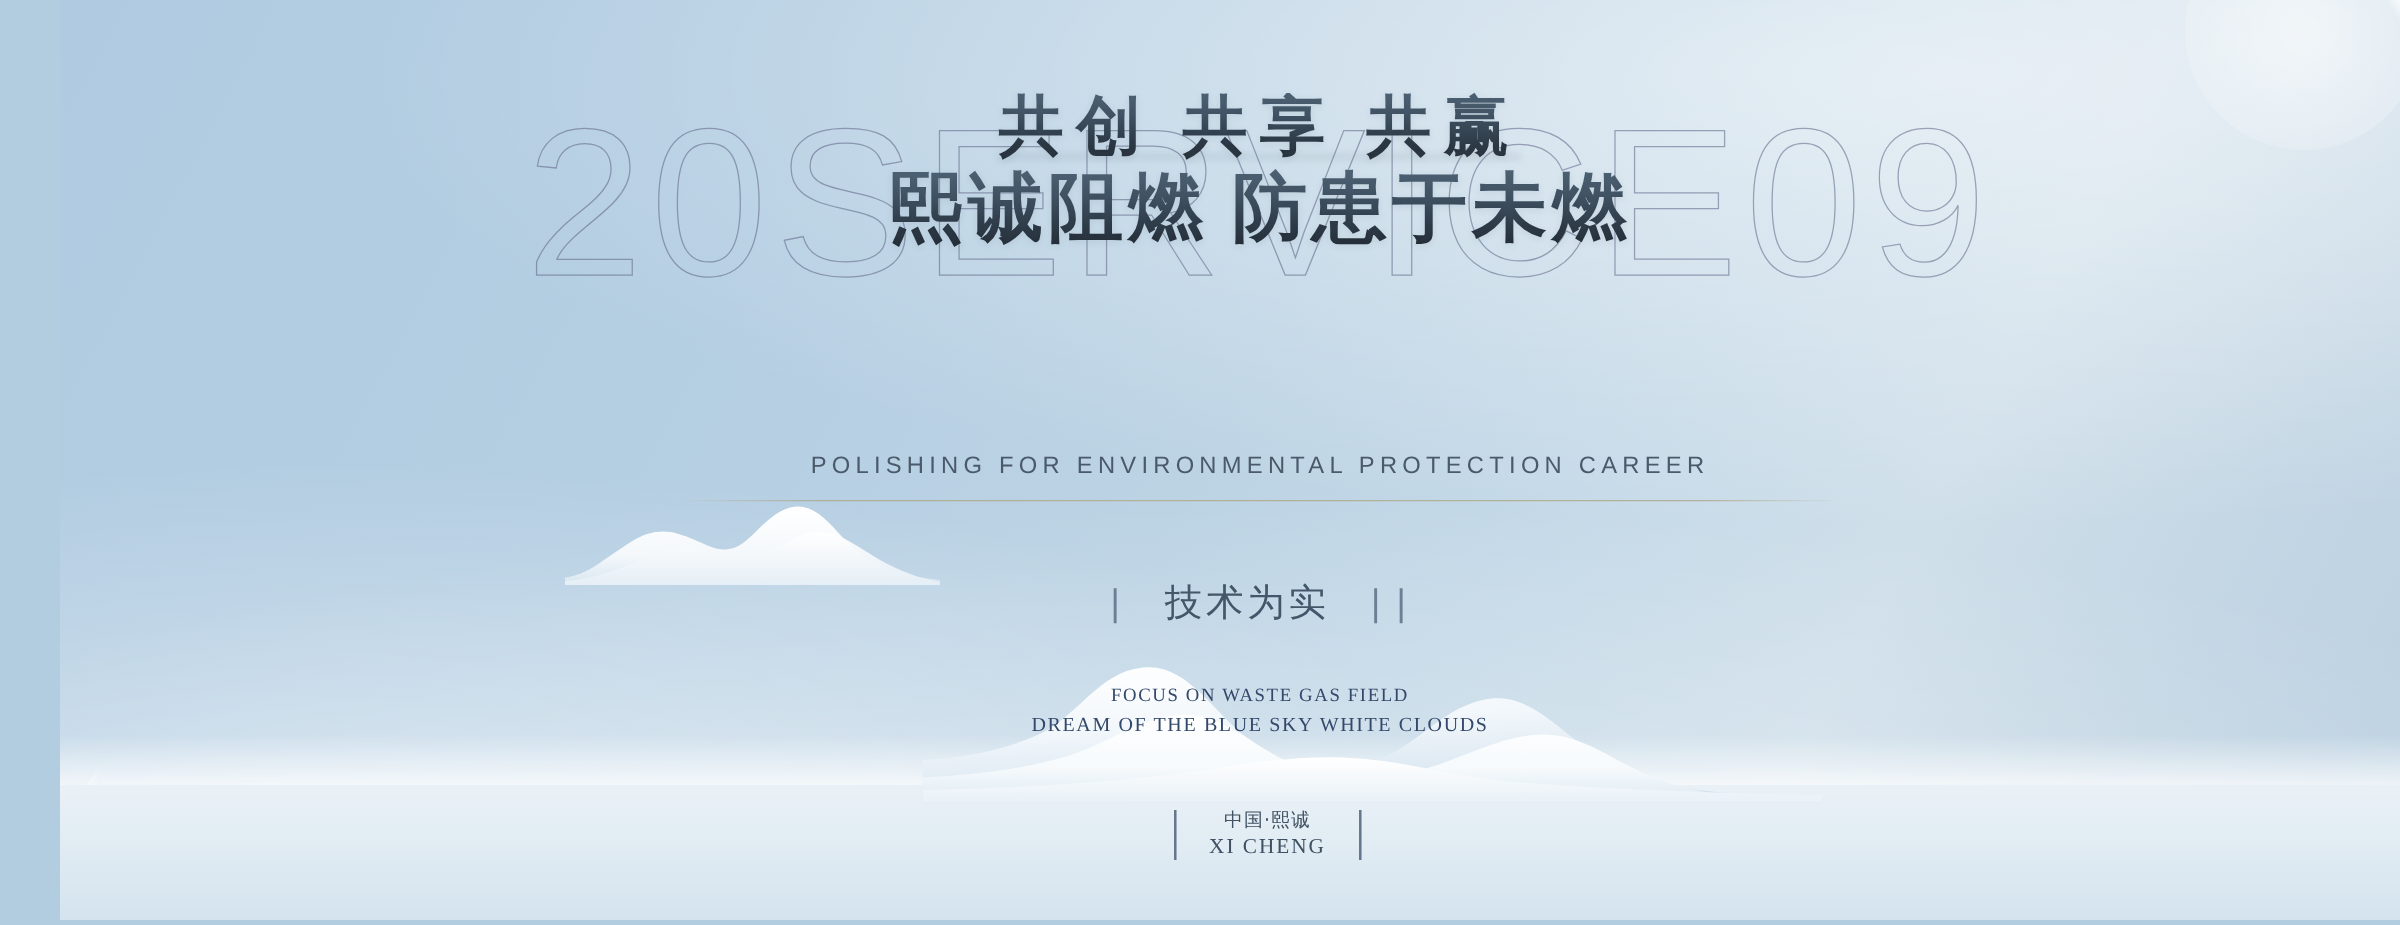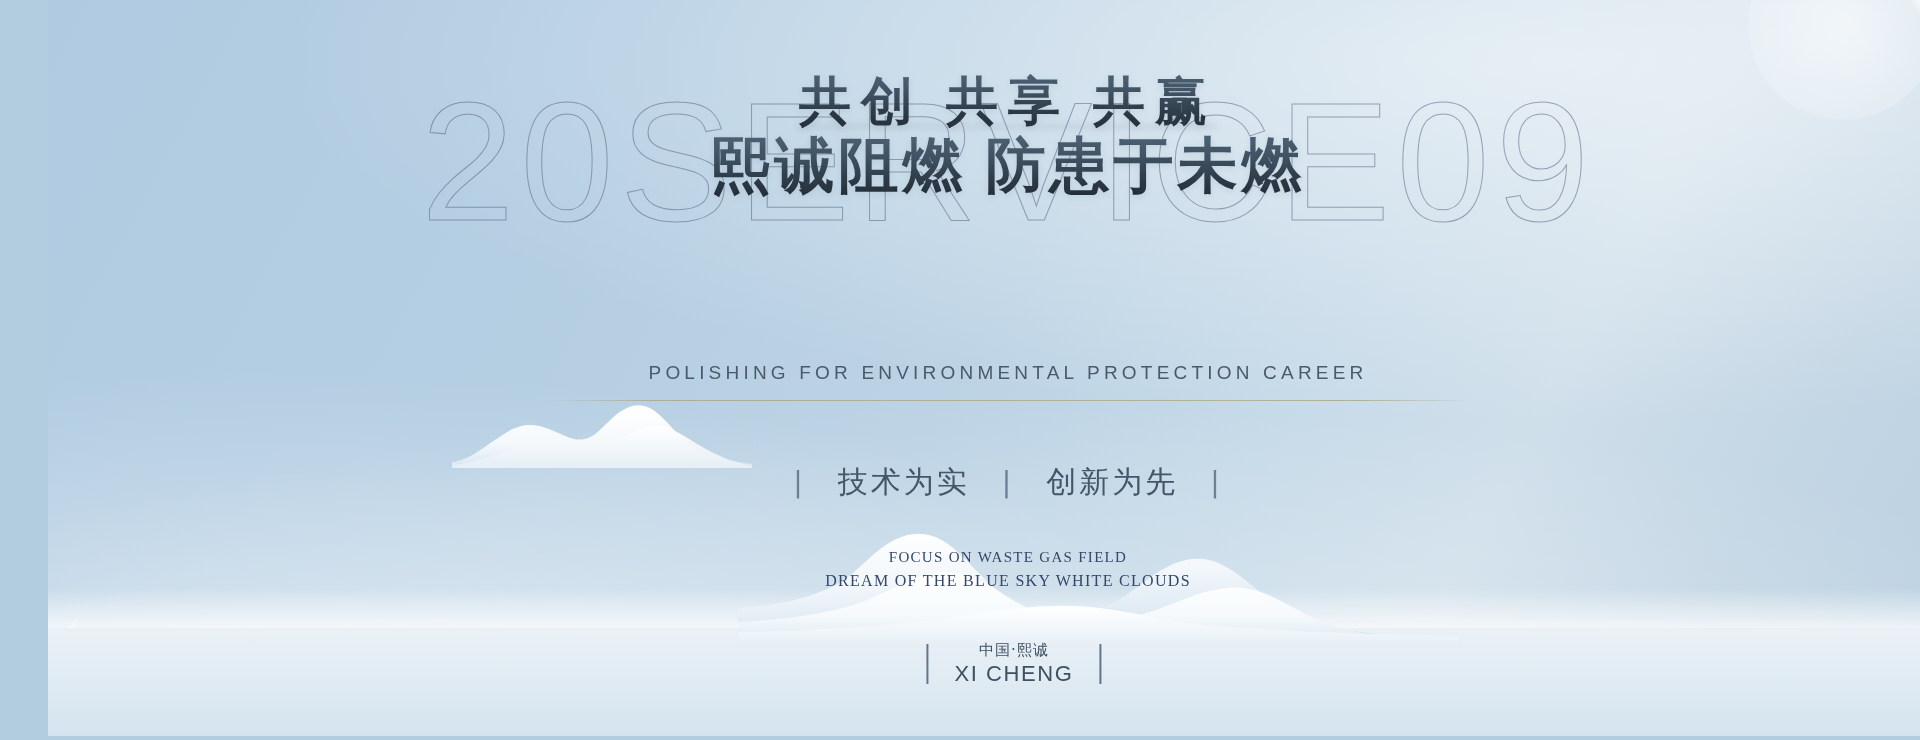--- a/index.html
+++ b/index.html
@@ -180,21 +180,21 @@
     transform:translateX(-50%);
     display:flex;
     align-items:center;
     gap:26px;
     z-index:8;
     padding-left:12px;
   }
   .logo .bar { width:2px; height:40px; background:#56677e; opacity:.9; }
   .logo .txt { text-align:center; color:#3f5062; line-height:1.28; }
   .logo .cn { font-size:15px; letter-spacing:1px; font-family:"DejaVu Sans","Liberation Sans",sans-serif; }
-  .logo .en { font-size:22px; letter-spacing:1.6px; font-family:Liberation Sans, sans-serif; }
+  .logo .en { font-size:17px; letter-spacing:1.6px; font-family:Liberation Serif, serif; }
 </style>
 </head>
 <body>
 
 <div id="stage">
 
   <div class="wash"></div>
 
   <div class="rings ring-tr-1"></div>
   <div class="rings ring-tr-2"></div>
@@ -229,21 +229,20 @@
     <path d="M0 67 C 26 65 46 56 70 46 C 94 37 110 41 132 46 C 154 51 168 40 190 30 C 212 21 230 37 252 50 C 268 59 282 64 300 68 L300 70 L0 70 Z" fill="url(#gl2)" opacity="0.95"></path>
   </svg>
 
   <div class="subline">POLISHING FOR ENVIRONMENTAL PROTECTION CAREER</div>
   <div class="subline-rule"></div>
 
   <div class="values">
     <span class="sep">|</span>
     <span class="v">技术为实</span>
     <span class="sep">|</span>
-    <span class="v">创新为先</span>
     <span class="sep">|</span>
   </div>
 
   <div class="focus">
     <div class="f1">FOCUS ON WASTE GAS FIELD</div>
     <div class="f2">DREAM OF THE BLUE SKY WHITE CLOUDS</div>
   </div>
 
   <svg class="mtn mtn-right" width="720" height="112" viewBox="0 0 720 112" fill="none">
     <defs>

